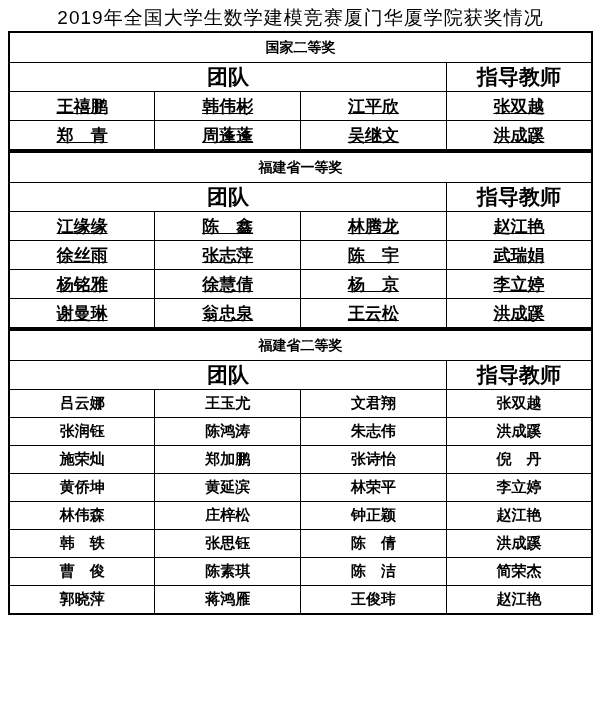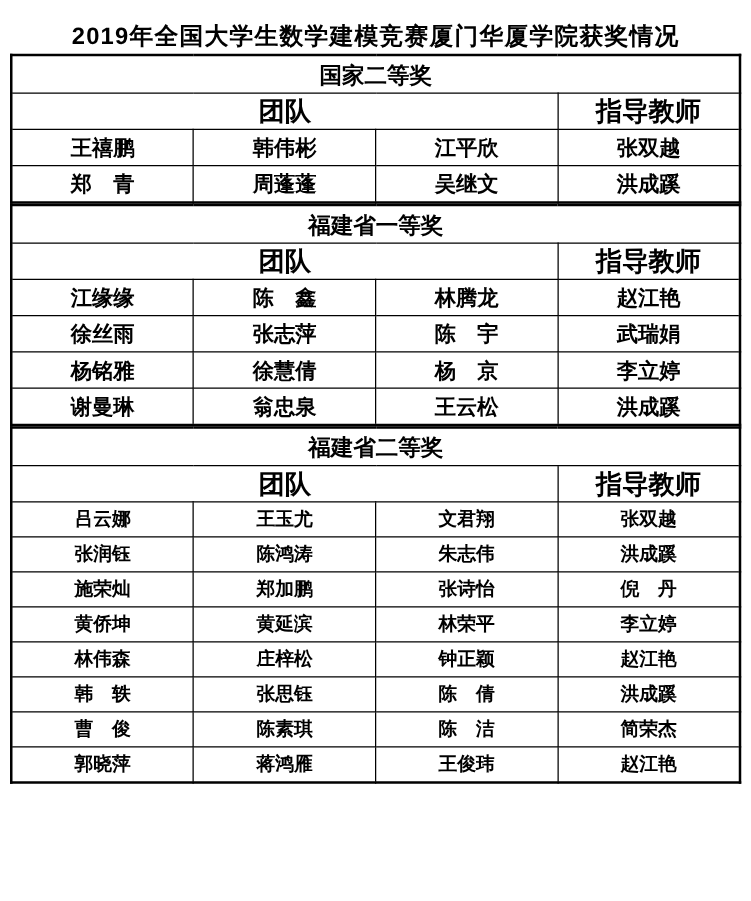--- a/index.html
+++ b/index.html
@@ -12,57 +12,58 @@
     font-family: "Liberation Sans", "DejaVu Sans", sans-serif;
     color: #000000;
   }
   .page {
     width: 601px;
     height: 721px;
     box-sizing: border-box;
   }
   .page-title {
     margin: 0;
-    padding-top: 16px;
+    padding-top: 4px;
     text-align: center;
     font-size: 19px;
     line-height: 27px;
-    font-weight: bold;
+    font-weight: normal;
     letter-spacing: 1px;
   }
   table.award-table {
     border-collapse: collapse;
     table-layout: fixed;
     width: 585px;
     margin: 0 auto;
     border: 2px solid #000000;
   }
   table.award-table td {
     border: 1px solid #000000;
     text-align: center;
     vertical-align: middle;
     font-weight: bold;
     padding: 0;
     overflow: hidden;
     white-space: nowrap;
   }
   .award-title-cell {
     height: 29px;
-    font-size: 18px;
+    font-size: 14px;
   }
   .header-cell {
     height: 27px;
     font-size: 21px;
   }
   .t1 { margin-top: 24px; }
   .t2 { margin-top: 22px; }
   .t3 { margin-top: 15px; }
   .t1 tbody td, .t2 tbody td {
     height: 28px;
     font-size: 17px;
+    text-decoration: underline;
   }
   .t3 tbody td {
     height: 27px;
     font-size: 15px;
     font-family: Liberation Mono, monospace;
   }
 </style>
 </head>
 <body>
 

